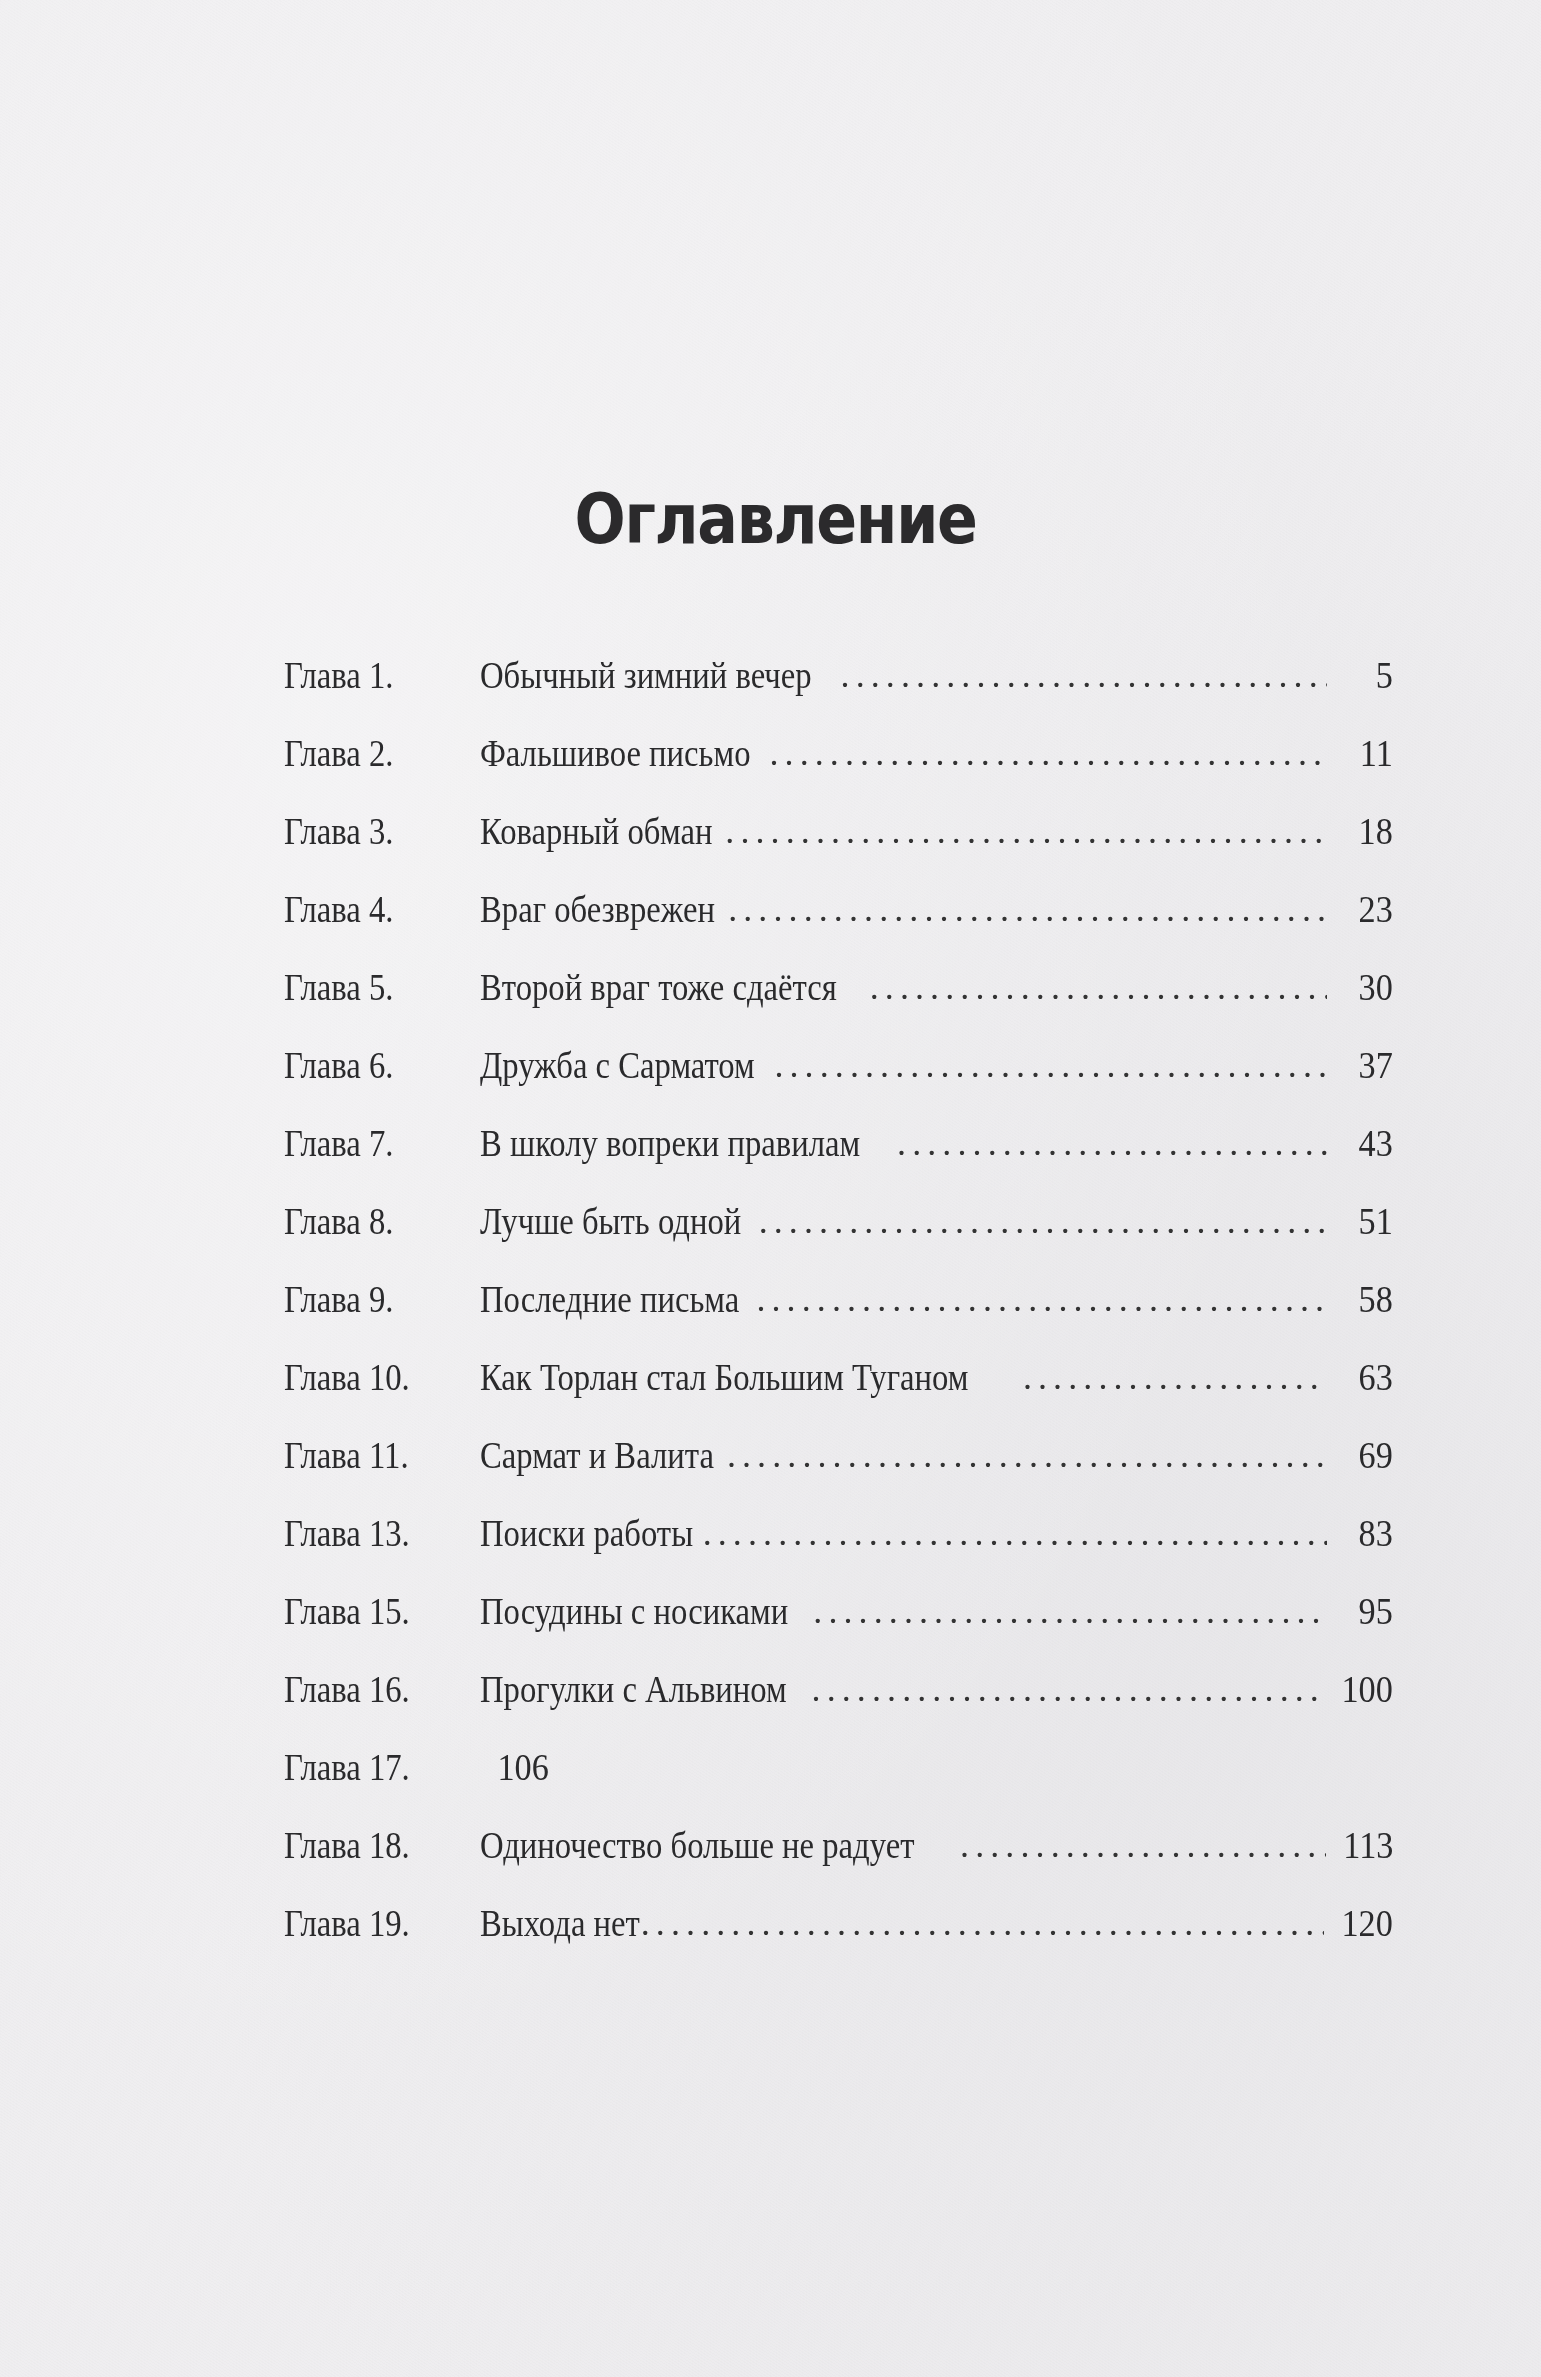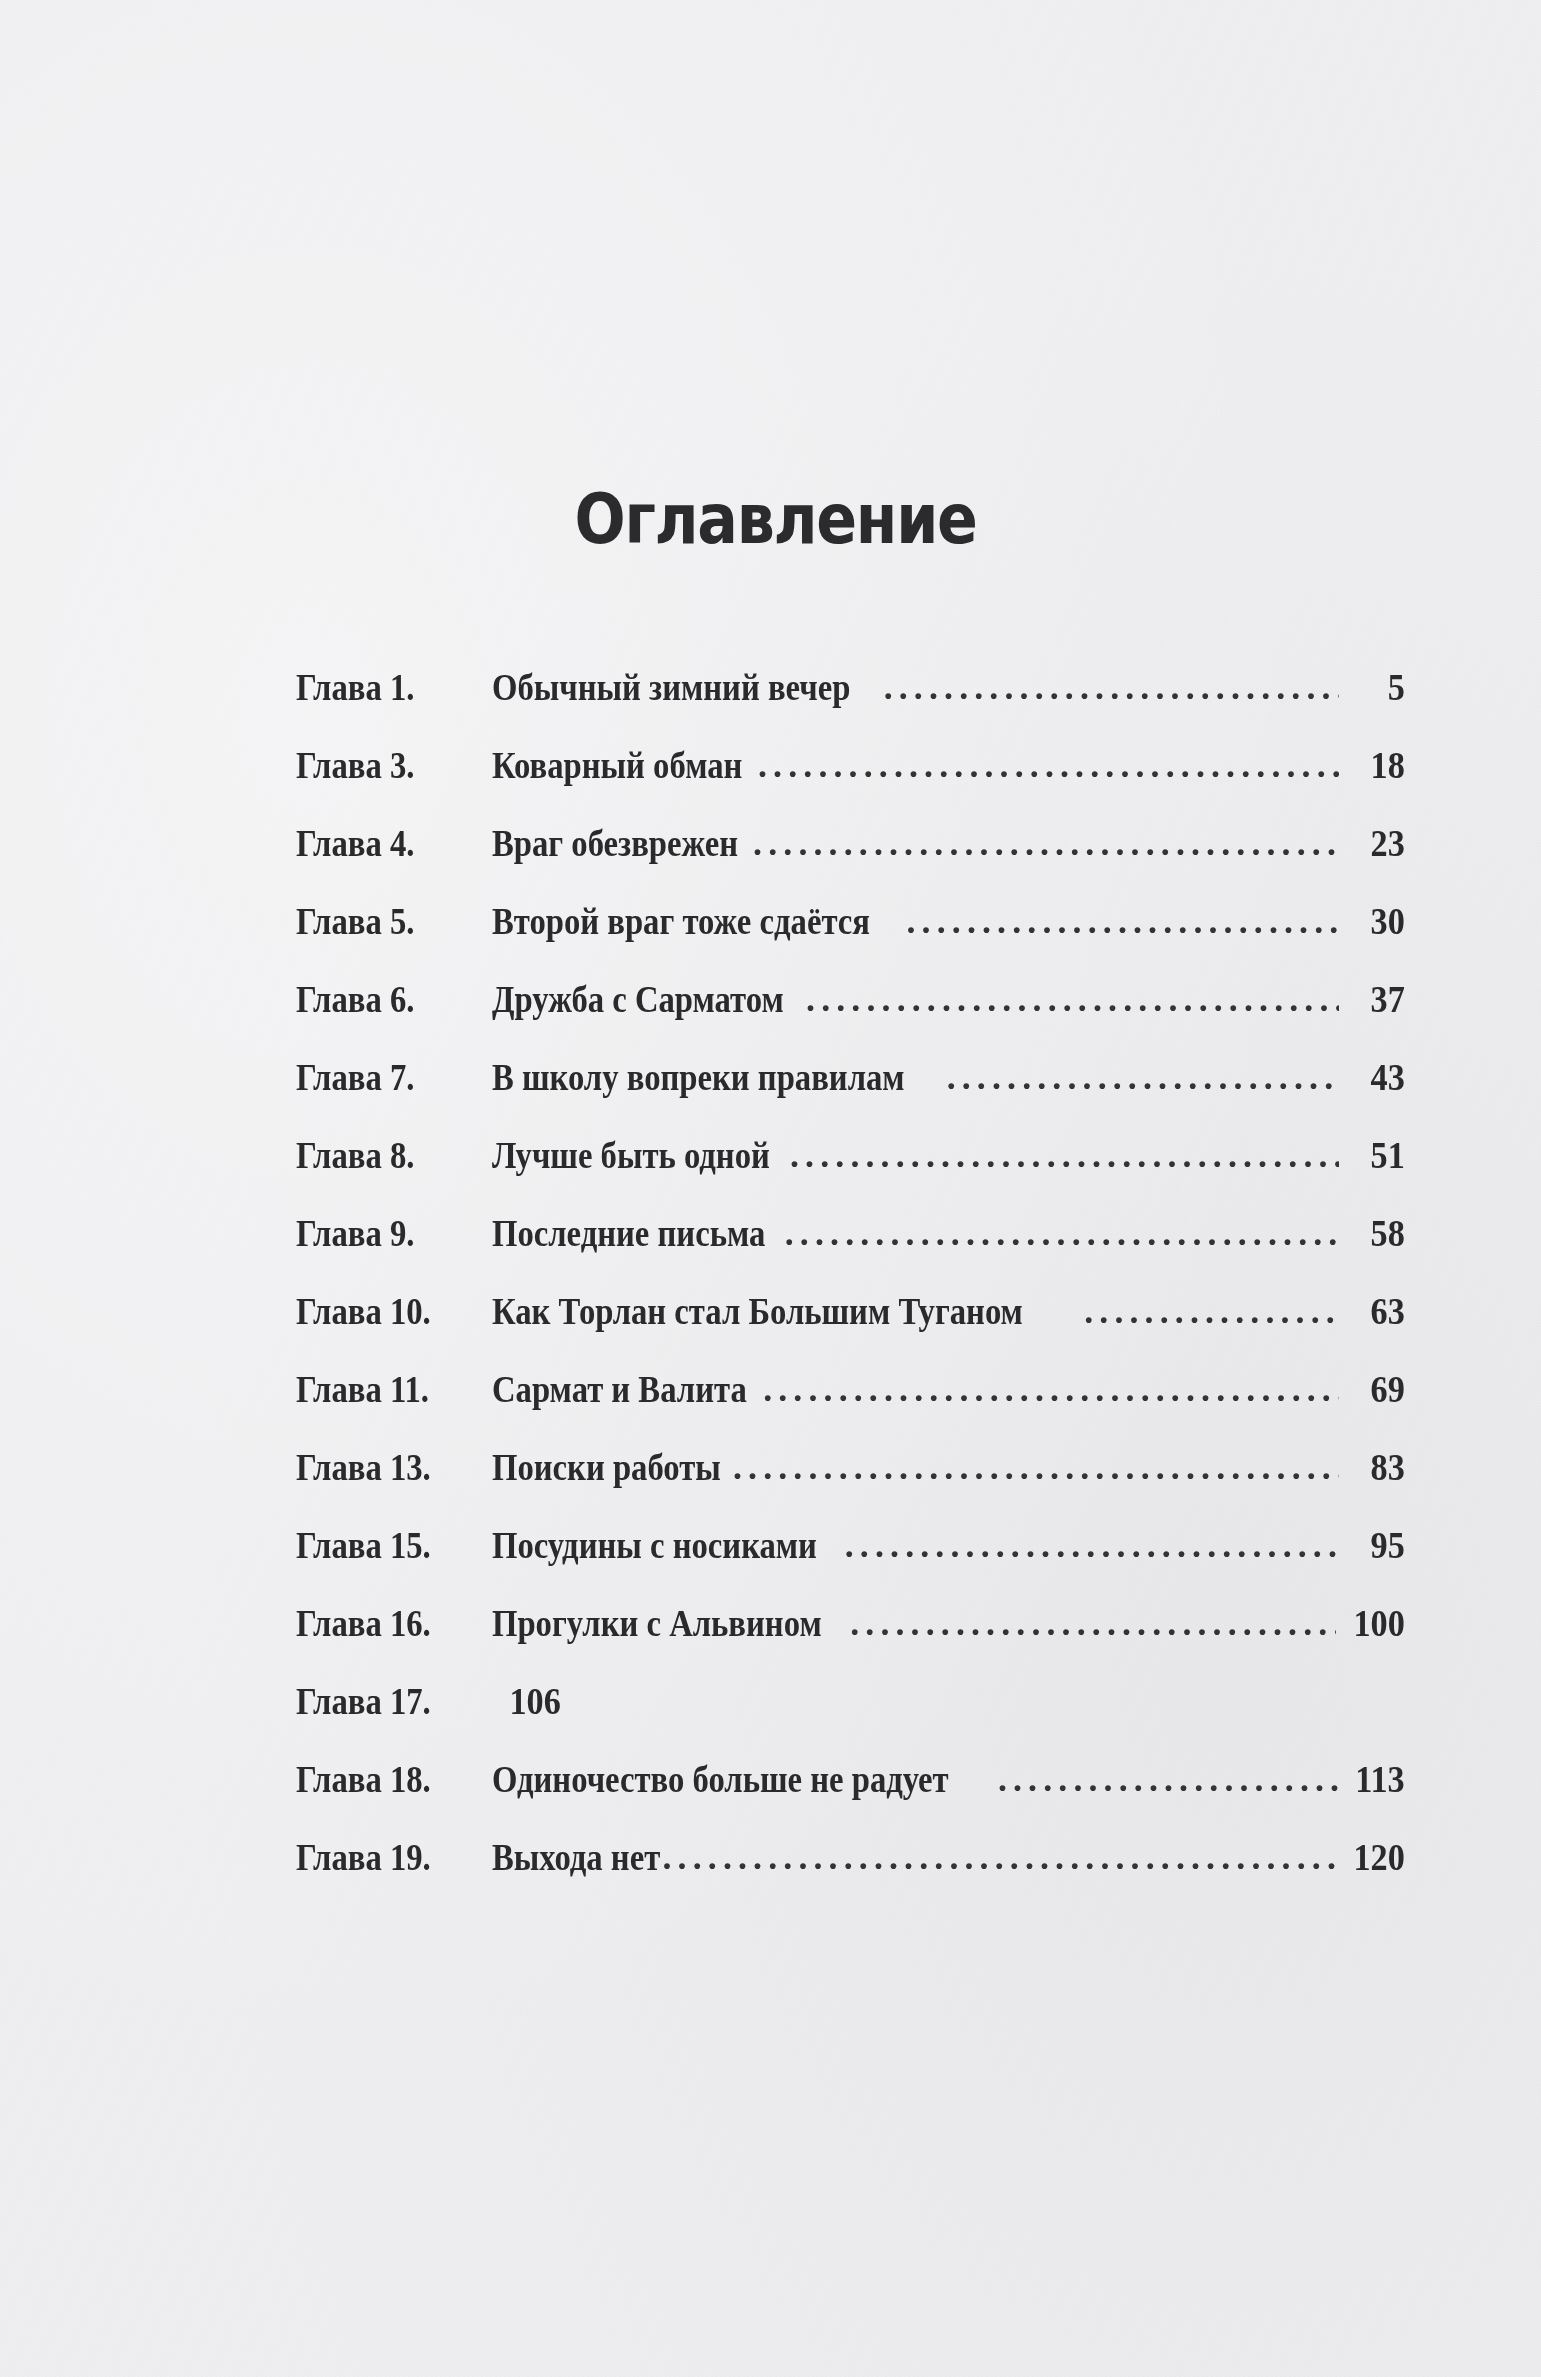--- a/index.html
+++ b/index.html
@@ -43,24 +43,23 @@
       letter-spacing: -1.5px;
       color: #2b2a2c;
       transform: scaleX(0.86);
       transform-origin: 775px 0;
     }
     .toc-list {
       position: absolute;
       left: 280px;
       top: 646px;
       width: 1109px;
-      margin: 12px;
+      margin: 0;
       padding: 0;
       list-style: none;
-      font-weight: bold;
     }
     .toc-entry {
       position: relative;
       display: flex;
       align-items: baseline;
       height: 78px;
       font-size: 38px;
       line-height: 59px;
       white-space: nowrap;
     }
@@ -119,20 +118,28 @@
   <ul class="toc-list">
     <li class="toc-entry">
       <span class="num">Глава 1.</span>
       <span class="title-wrap">
         <span class="title">Обычный зимний вечер</span>
         <span class="dots"></span>
       </span>
       <span class="page-num">5</span>
     </li>
     <li class="toc-entry">
+      <span class="num">Глава 2.</span>
+      <span class="title-wrap">
+        <span class="title">Фальшивое письмо</span>
+        <span class="dots"></span>
+      </span>
+      <span class="page-num">11</span>
+    </li>
+    <li class="toc-entry">
       <span class="num">Глава 3.</span>
       <span class="title-wrap">
         <span class="title">Коварный обман</span>
         <span class="dots"></span>
       </span>
       <span class="page-num">18</span>
     </li>
     <li class="toc-entry">
       <span class="num">Глава 4.</span>
       <span class="title-wrap">

